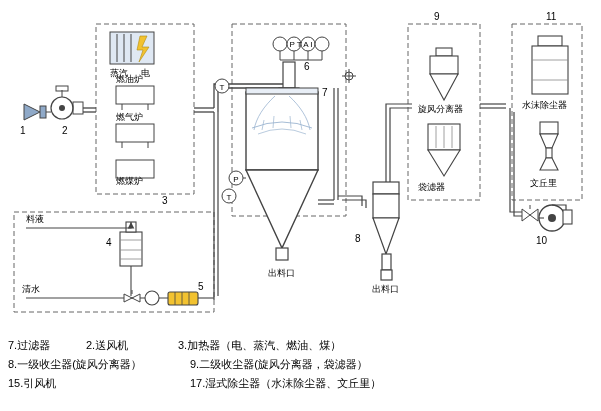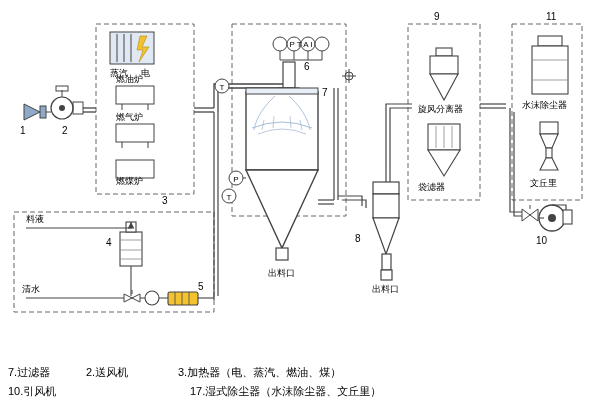--- a/index.html
+++ b/index.html
@@ -10,21 +10,21 @@
   }
   #diagram{position:absolute;left:0;top:0;width:601px;height:330px;}
   .legend{
     position:absolute;left:0;top:330px;width:601px;height:81px;
     font-size:11px;line-height:19px;color:#000;
     padding:6px 8px 0 8px;box-sizing:border-box;
   }
   .legend-row{white-space:nowrap;}
   .legend-row span{display:inline-block;}
   .lg-a{width:78px;}
-  .lg-b{width:92px;margin-top:27px;}
+  .lg-b{width:92px;}
   .lg-c{width:auto;}
   svg text{font-family:"Liberation Sans", sans-serif;}
 </style>
 </head>
 <body>
 
 <div id="diagram">
 <svg width="601" height="330" viewBox="0 0 601 330">
   <defs>
     <marker id="arr" markerWidth="7" markerHeight="7" refX="6" refY="3" orient="auto">
@@ -266,15 +266,18 @@
     <text x="229" y="200" font-size="8" text-anchor="middle">T</text>
   </g>
 </svg>
 </div>
 
 <div class="legend">
   <div class="legend-row">
     <span class="lg-a">7.过滤器</span><span class="lg-b">2.送风机</span><span class="lg-c">3.加热器（电、蒸汽、燃油、煤）</span>
   </div>
   <div class="legend-row">
-    <span style="width:182px">10.引风机</span><span class="lg-c">17.湿式除尘器（水沫除尘器、文丘里）</span>
+    <span style="width:182px">8.一级收尘器(旋风分离器）</span><span class="lg-c">9.二级收尘器(旋风分离器，袋滤器）</span>
+  </div>
+  <div class="legend-row">
+    <span style="width:182px">15.引风机</span><span class="lg-c">17.湿式除尘器（水沫除尘器、文丘里）</span>
   </div>
 </div>
 
 </body></html>

